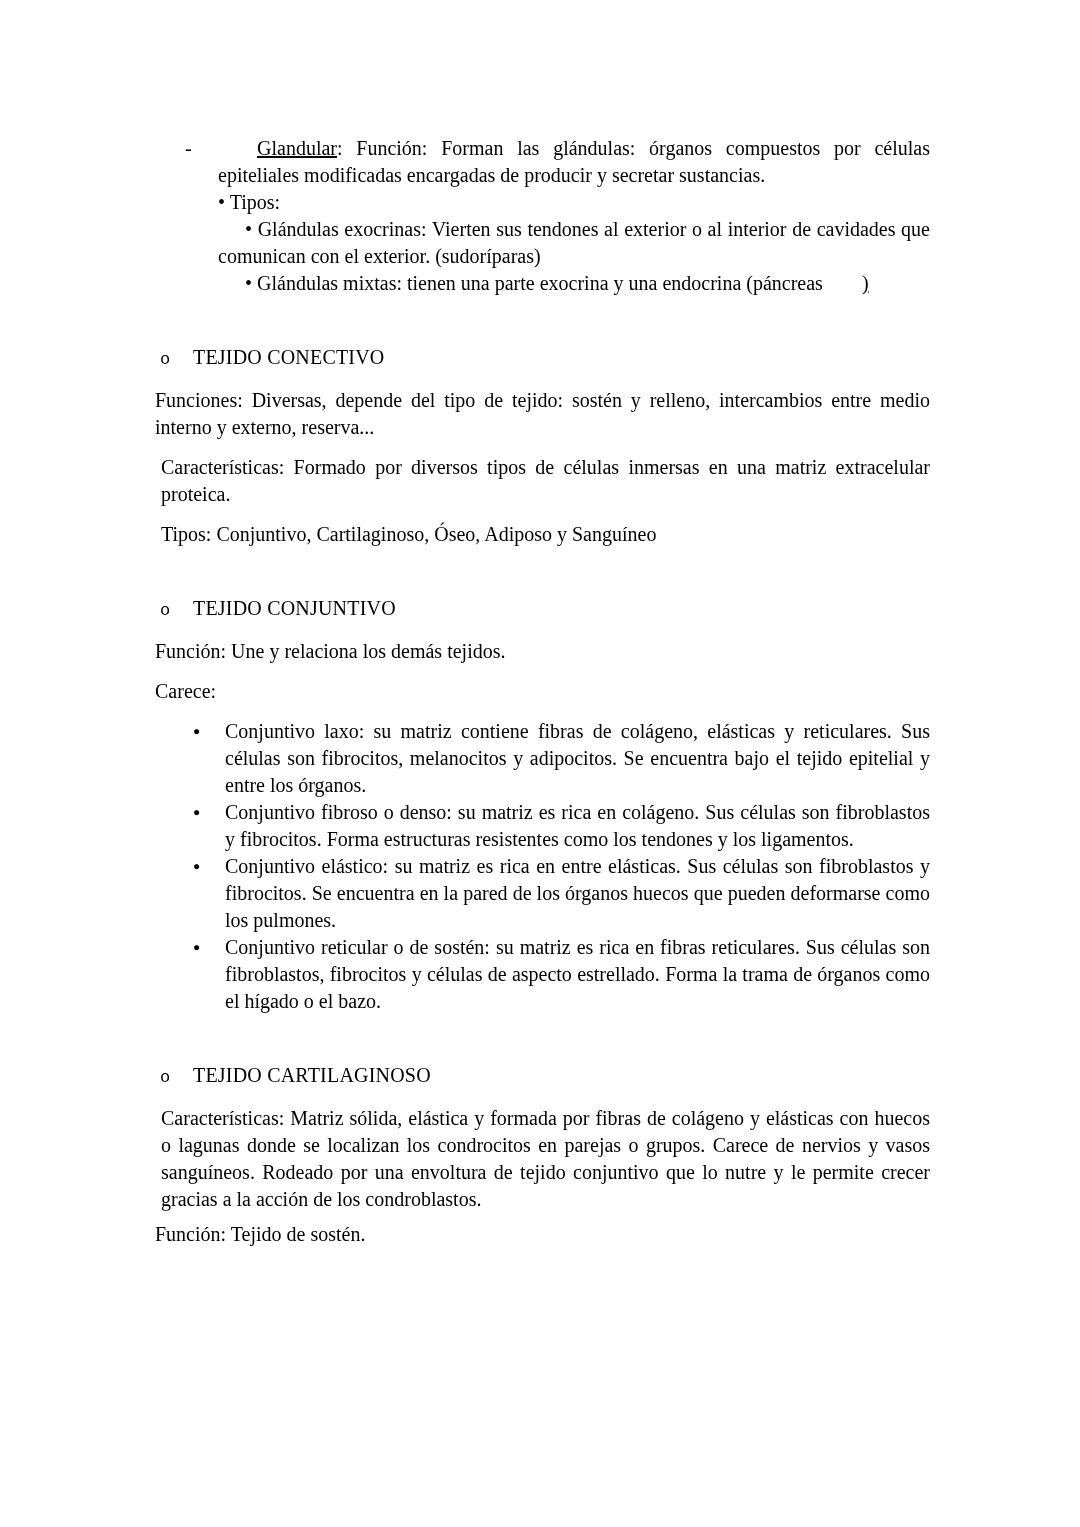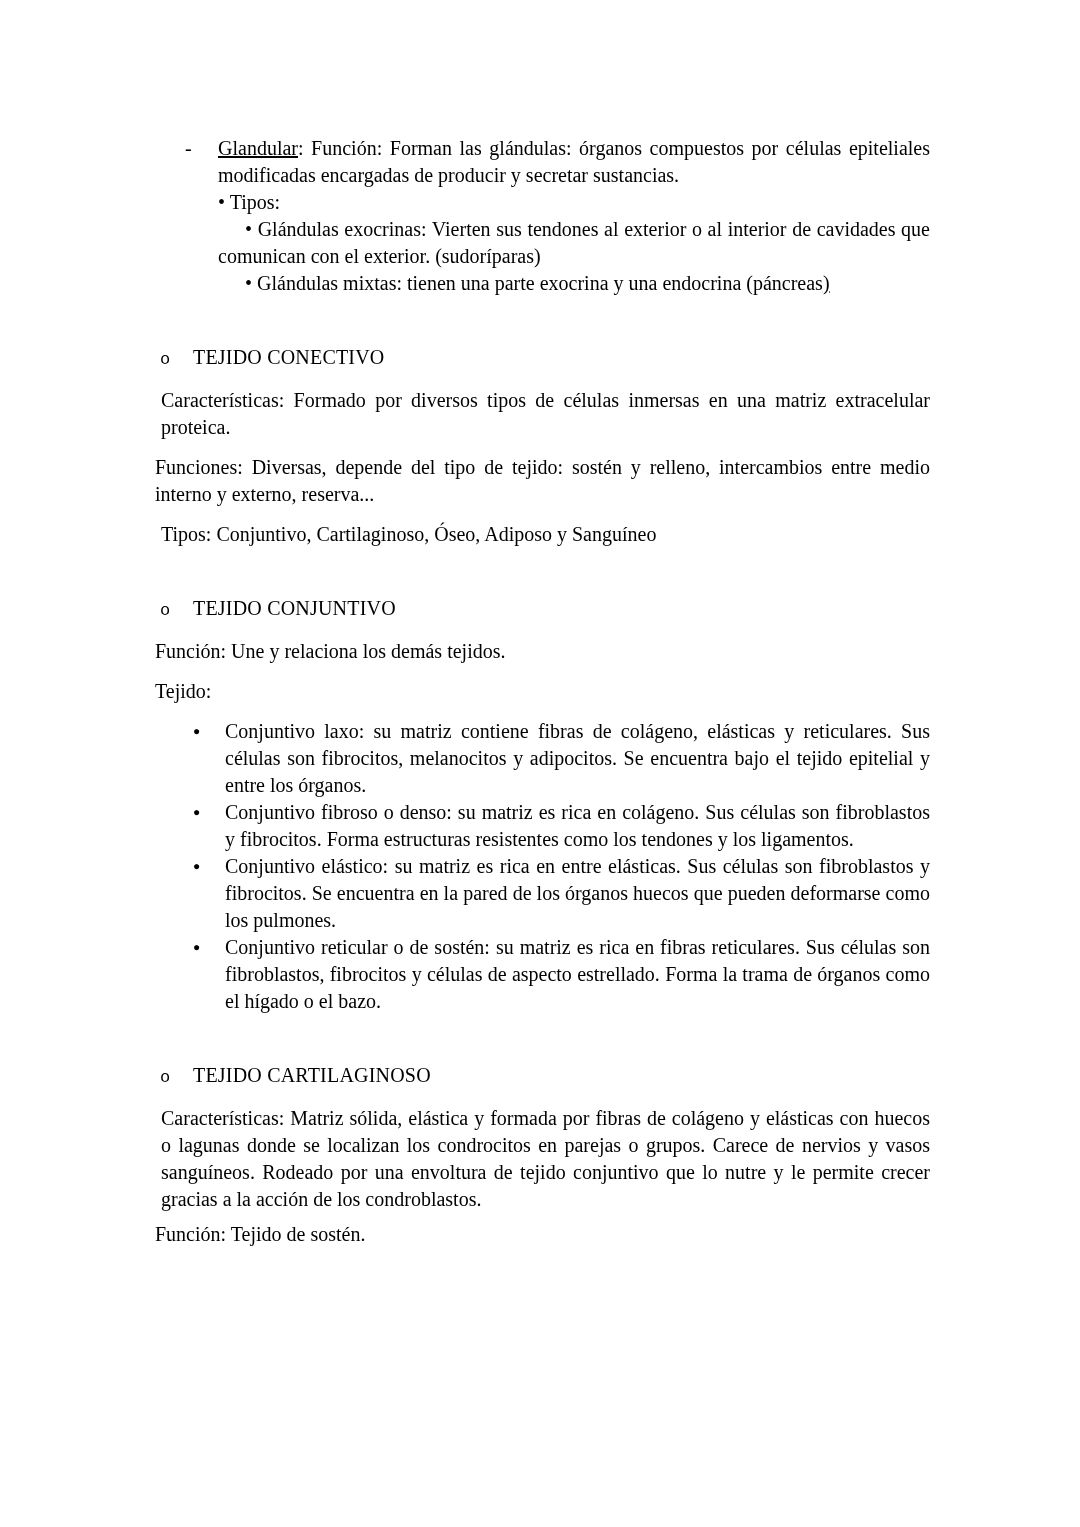--- a/index.html
+++ b/index.html
@@ -12,21 +12,21 @@
     line-height: 27px;
     color: #000000;
   }
   .page {
     width: 1080px;
     min-height: 1527px;
     padding: 135px 150px 80px 155px;
     background: #ffffff;
   }
   p { text-align: justify; }
-  .underline { text-decoration: underline; }
+  .underline { text-decoration: underline; margin-left: 39px; }
 
   
   .glandular-item { display: flex; margin-bottom: 13px; padding-left: 30px; }
   .dash-marker { width: 33px; flex-shrink: 0; }
   .glandular-body { flex: 1; }
   .sub-item { text-indent: 27px; }
   .tipos-label { text-indent: 0; }
 
   
   .section-heading { display: flex; align-items: baseline; margin-top: 47px; margin-bottom: 14px; padding-left: 5px; }
@@ -61,30 +61,30 @@
       <p class="tipos-label">• Tipos:</p>
       <p class="sub-item">• Glándulas exocrinas: Vierten sus tendones al exterior o al interior de cavidades que comunican con el exterior. (sudoríparas)</p>
       <p class="sub-item"><span>• Glándulas mixtas: tienen una parte exocrina y una endocrina (páncreas</span><span class="underline">)</span></p>
     </div>
   </div>
 
   <div class="section-heading">
     <span class="o-marker">o</span>
     <span class="section-title">TEJIDO CONECTIVO</span>
   </div>
+  <p class="para">Funciones: Diversas, depende del tipo de tejido: sostén y relleno, intercambios entre medio interno y externo, reserva...</p>
   <p class="para para-indent">Características: Formado por diversos tipos de células inmersas en una matriz extracelular proteica.</p>
-  <p class="para">Funciones: Diversas, depende del tipo de tejido: sostén y relleno, intercambios entre medio interno y externo, reserva...</p>
   <p class="para para-indent">Tipos: Conjuntivo, Cartilaginoso, Óseo, Adiposo y Sanguíneo</p>
 
   <div class="section-heading">
     <span class="o-marker">o</span>
     <span class="section-title">TEJIDO CONJUNTIVO</span>
   </div>
   <p class="para">Función: Une y relaciona los demás tejidos.</p>
-  <p class="para">Tejido:</p>
+  <p class="para">Carece:</p>
 
   <div class="bullet-list">
     <div class="list-item">
       <span class="item-bullet">●</span>
       <p class="item-text">Conjuntivo laxo: su matriz contiene fibras de colágeno, elásticas y reticulares. Sus células son fibrocitos, melanocitos y adipocitos. Se encuentra bajo el tejido epitelial y entre los órganos.</p>
     </div>
     <div class="list-item">
       <span class="item-bullet">●</span>
       <p class="item-text">Conjuntivo fibroso o denso: su matriz es rica en colágeno. Sus células son fibroblastos y fibrocitos. Forma estructuras resistentes como los tendones y los ligamentos.</p>
     </div>

